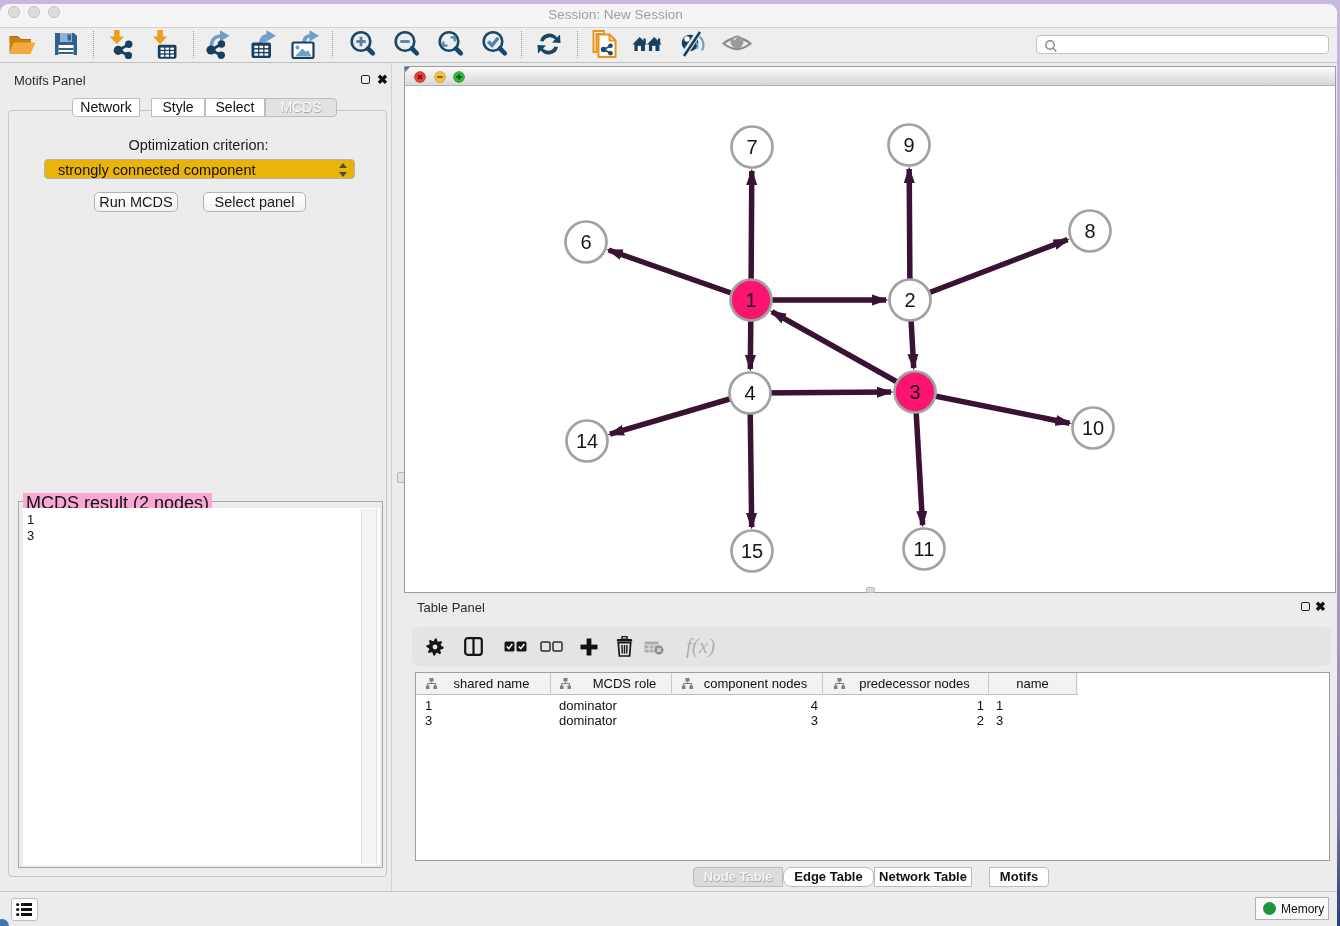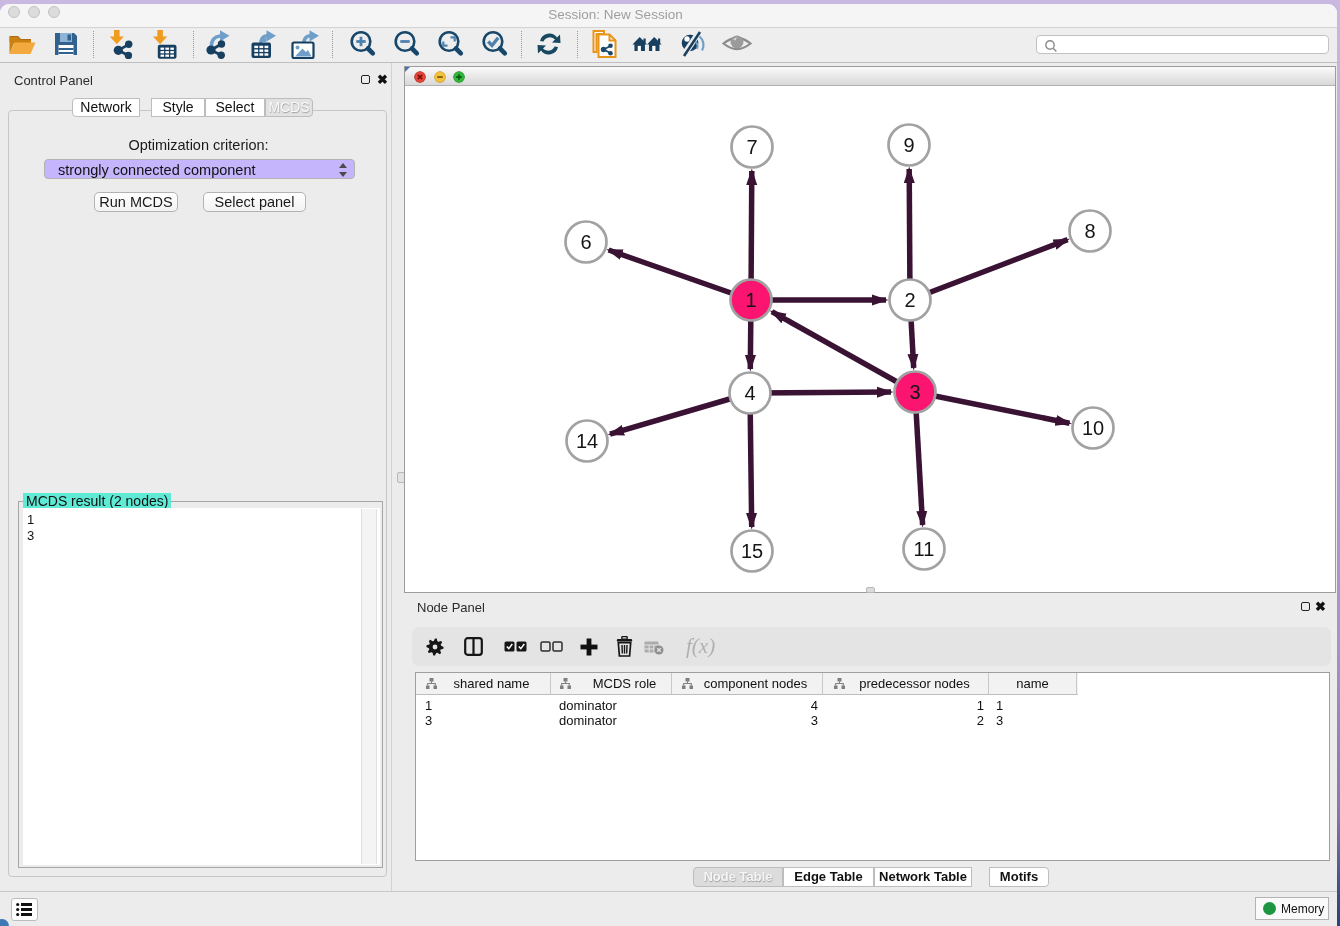--- a/index.html
+++ b/index.html
@@ -17,21 +17,21 @@
 .ticon { position:absolute; top:29px; width:30px; height:30px; }
 .search { position:absolute; left:1036px; top:35px; width:293px; height:19px; background:#fff; border:1px solid #c2c2c2; border-radius:4px; }
 
 .cp-title { position:absolute; left:14px; top:73px; font-size:13px; color:#2b2b2b; }
 .panelbox { position:absolute; left:8px; top:110px; width:379px; height:767px; border:1px solid #c6c6c6; border-radius:4px; background:#ececec; }
 .tab { position:absolute; top:98px; height:19px; border:1px solid #bdbdbd; background:#fff; font-size:14px; color:#111; text-align:center; line-height:17px; }
 .tab.sel { background:#e2e2e2; color:#fafafa; text-shadow:0.5px 1px 1px #a0a0a0; }
 .btn { position:absolute; background:linear-gradient(#ffffff,#f2f2f2); border:1px solid #b3b3b3; border-radius:5px; font-size:14.5px; color:#1a1a1a; text-align:center; }
 
 .fieldset { position:absolute; left:18px; top:501px; width:365px; height:367px; border:1px solid #a6a6a6; }
-.legend { position:absolute; left:23px; top:493px; background:#5eead4; padding:0 3px; font-size:14px; color:#111; }
+.legend { position:absolute; left:23px; top:493px; background:#f9a8d4; padding:0 3px; font-size:18px; color:#111; }
 .resultarea { position:absolute; left:23px; top:508px; width:357px; height:357px; background:#fff; font-size:13px; color:#111; }
 .vscroll { position:absolute; left:338px; top:1px; width:16px; height:355px; background:#f4f4f4; border-left:1px solid #e0e0e0; border-right:1px solid #e0e0e0; }
 
 .vline1 { position:absolute; left:391px; top:63px; width:1px; height:828px; background:#d2d2d2; }
 .vhandle { position:absolute; left:397px; top:472px; width:8px; height:11px; background:#e2e2e2; border:1px solid #b8b8b8; border-radius:2px; }
 .hhandle { position:absolute; left:866px; top:587px; width:9px; height:6px; background:#dcdcdc; border:1px solid #b8b8b8; border-radius:2px; }
 
 .netframe { position:absolute; left:404px; top:66px; width:932px; height:527px; border:1px solid #9c9c9c; background:#fff; }
 .nettitle { position:absolute; left:0; top:0; width:930px; height:19px; background:linear-gradient(#fafafa,#d8d8d8); border-bottom:1px solid #b2b2b2; }
 .netname { position:absolute; left:0; top:3px; width:930px; text-align:center; font-size:12px; font-weight:bold; color:#1a1a1a; }
@@ -215,28 +215,28 @@
   <path d="M11.5,10.5 Q13,8.5 15.5,8.5 Q13.5,9.5 13.2,11.5 Z" fill="#e6e6e6"></path>
 </svg>
 </div>
 <div class="search">
     <svg width="16" height="16" style="position:absolute;left:6px;top:2px" viewBox="0 0 16 16">
       <circle cx="7" cy="7" r="4.2" fill="none" stroke="#8a8a8a" stroke-width="1.4"></circle>
       <line x1="10.2" y1="10.2" x2="13.4" y2="13.4" stroke="#8a8a8a" stroke-width="1.4"></line>
     </svg>
   </div>
 
-<div class="cp-title">Control Panel</div>
+<div class="cp-title">Motifs Panel</div>
 <div class="panelbox"></div>
 <div class="tab" style="left:72px; width:68px; border-radius:4px 0 0 4px;">Network</div>
 <div class="tab" style="left:151px; width:54px;">Style</div>
 <div class="tab" style="left:205px; width:60px;">Select</div>
-<div class="tab sel" style="left:265px; width:48px; border-radius:0 4px 4px 0;">MCDS</div>
+<div class="tab sel" style="left:265px; width:72px; border-radius:0 4px 4px 0;">MCDS</div>
 <div class="abs" style="left:0px; top:137px; width:397px; text-align:center; font-size:14.5px; color:#1a1a1a;">Optimization criterion:</div>
-<div class="abs" style="left:44px; top:159px; width:311px; height:20px; background:#c4b5fd; border:1px solid #b3b3b3; border-radius:4px;padding-left:39px;">
+<div class="abs" style="left:44px; top:159px; width:311px; height:20px; background:#eab308; border:1px solid #b3b3b3; border-radius:4px;padding-left:39px;">
   <span style="position:absolute; left:13px; top:2px; font-size:14.5px; color:#111;">strongly connected component</span>
   <svg width="12" height="16" style="position:absolute; right:5px; top:2px;" viewBox="0 0 12 16">
       <path d="M6 1 L10 6 L2 6 Z" fill="#4a4a4a"></path>
       <path d="M6 15 L10 10 L2 10 Z" fill="#4a4a4a"></path>
     </svg>
 </div>
 <div class="btn" style="left:94px; top:192px; width:84px; height:20px; line-height:18px;">Run MCDS</div>
 <div class="btn" style="left:203px; top:192px; width:103px; height:20px; line-height:18px;">Select panel</div>
 <div class="fieldset"></div>
 <div class="legend">MCDS result (2 nodes)</div>
@@ -314,21 +314,21 @@
       <text x="687" y="348">10</text>
       <text x="346" y="471">15</text>
       <text x="518" y="469">11</text>
     </g>
   </svg>
   </div>
 </div>
 
 <div class="hhandle"></div>
 
-<div class="tp-title">Node Panel</div>
+<div class="tp-title">Table Panel</div>
 <div class="abs" style="left:1301px; top:602px; width:9px; height:9px; border:1.5px solid #222; border-radius:2px;"></div>
 <div class="abs" style="left:1315px; top:599px; font-size:13px; font-weight:bold; color:#111;">✖</div>
 <div class="abs" style="left:361px; top:75px; width:9px; height:9px; border:1.5px solid #222; border-radius:2px;"></div>
 <div class="abs" style="left:377px; top:72px; font-size:13px; font-weight:bold; color:#111;">✖</div>
 <div class="tp-toolbar"></div>
 <div id="tp-icons">
 
 <svg class="abs" style="left:426px;top:638px;" width="18" height="18" viewBox="0 0 18 18">
   <path d="M9.0,0.4 L10.7,0.6 L11.4,3.3 L12.4,3.8 L15.1,2.9 L16.2,4.2 L14.7,6.6 L15.1,7.8 L17.6,9.0 L17.4,10.7 L14.7,11.4 L14.2,12.4 L15.1,15.1 L13.8,16.2 L11.4,14.7 L10.2,15.1 L9.0,17.6 L7.3,17.4 L6.6,14.7 L5.6,14.2 L2.9,15.1 L1.8,13.8 L3.3,11.4 L2.9,10.2 L0.4,9.0 L0.6,7.3 L3.3,6.6 L3.8,5.6 L2.9,2.9 L4.2,1.8 L6.6,3.3 L7.8,2.9 Z" fill="#161616"></path>
   <circle cx="9" cy="9" r="2.4" fill="#e4e4e4"></circle>
@@ -413,21 +413,21 @@
     <div class="cell" style="left:500px; top:25px; width:68px; text-align:right;">1</div>
     <div class="cell" style="left:580px; top:25px;">1</div>
     <div class="cell" style="left:9px; top:40px;">3</div>
     <div class="cell" style="left:143px; top:40px;">dominator</div>
     <div class="cell" style="left:330px; top:40px; width:72px; text-align:right;">3</div>
     <div class="cell" style="left:500px; top:40px; width:68px; text-align:right;">2</div>
     <div class="cell" style="left:580px; top:40px;">3</div>
   </div>
 </div>
 <div class="btab sel" style="left:693px; width:90px; border-radius:4px 0 0 4px;">Node Table</div>
-<div class="btab" style="left:783px; width:91px;">Edge Table</div>
+<div class="btab" style="left:783px; width:91px;border-radius:8px;">Edge Table</div>
 <div class="btab" style="left:874px; width:98px;">Network Table</div>
 <div class="btab" style="left:989px; width:60px; border-radius:0 4px 4px 0;">Motifs</div>
 
 <div class="statussep"></div>
 <div class="listbtn">
     <svg width="17" height="15" style="position:absolute;left:4px;top:3px;" viewBox="0 0 17 15">
       <circle cx="1.7" cy="2.5" r="1.6" fill="#111"></circle>
       <circle cx="1.7" cy="7.5" r="1.6" fill="#111"></circle>
       <circle cx="1.7" cy="12.5" r="1.6" fill="#111"></circle>
       <rect x="5" y="1" width="11" height="3" fill="#111"></rect>

